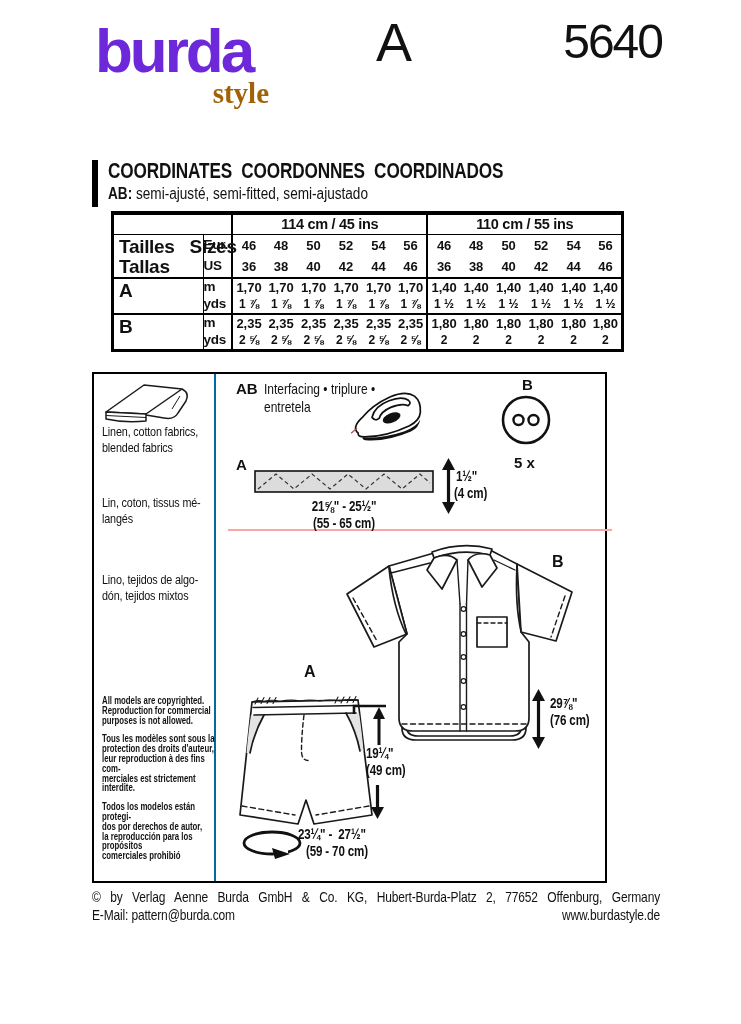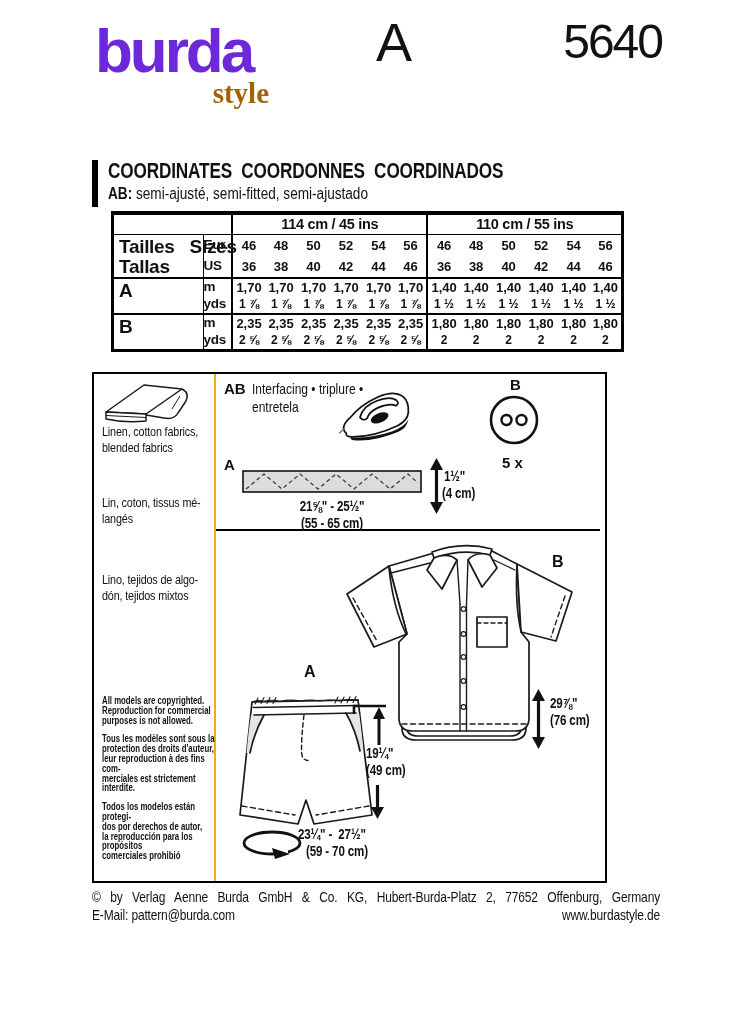--- a/index.html
+++ b/index.html
@@ -34,26 +34,26 @@
   td.lab{text-align:left;padding-left:5px;vertical-align:top;font-size:19px;padding-top:2px;letter-spacing:-0.3px;}
   td.unit{text-align:right;padding-right:21px;font-size:13.5px;letter-spacing:-0.3px;}
   td.frac{font-size:12px;}
   .bR1{border-right:1.5px solid #000;}
   .bR2{border-right:2.5px solid #000;}
   .bB1{border-bottom:1.5px solid #000;}
   .bB2{border-bottom:2.5px solid #000;}
 
   
   .panel{left:92px;top:372px;width:511px;height:507px;border:2.5px solid #000;}
-  .fab-col{position:absolute;left:0;top:0;width:120px;height:100%;border-right:2px solid #eab308;}
+  .fab-col{position:absolute;left:0;top:0;width:120px;height:100%;border-right:2px solid #0369a1;}
   .fab{position:absolute;left:8px;width:145px;font-size:13.5px;line-height:15.5px;letter-spacing:-0.2px;}
   .fab-en{top:50px;} .fab-fr{top:121px;} .fab-es{top:198px;}
   .copy{position:absolute;left:8px;top:322px;width:152px;font-size:10px;font-weight:bold;line-height:9.8px;}
   .copy-block{margin-bottom:9px;white-space:pre-line;}
-  .notions{position:absolute;left:122px;top:0;width:384px;height:155px;border-bottom:2px solid #000000;}
+  .notions{position:absolute;left:134px;top:0;width:384px;height:155px;border-bottom:2px solid #fca5a5;}
   .drawings{position:absolute;left:122px;top:157px;width:384px;height:345px;}
   .meas{font-weight:bold;font-size:14.5px;line-height:17px;letter-spacing:-0.2px;white-space:pre;}
   .lbl{font-weight:bold;font-size:15px;}
   .lbl-big{font-weight:bold;font-size:16px;}
 
   
   .foot1{left:92px;top:888px;width:710px;font-size:15px;text-align:justify;text-align-last:justify;letter-spacing:-0.2px;}
   .foot2{left:92px;top:906px;width:710px;font-size:15px;display:flex;justify-content:space-between;letter-spacing:-0.2px;}
 
   svg{display:block;}

